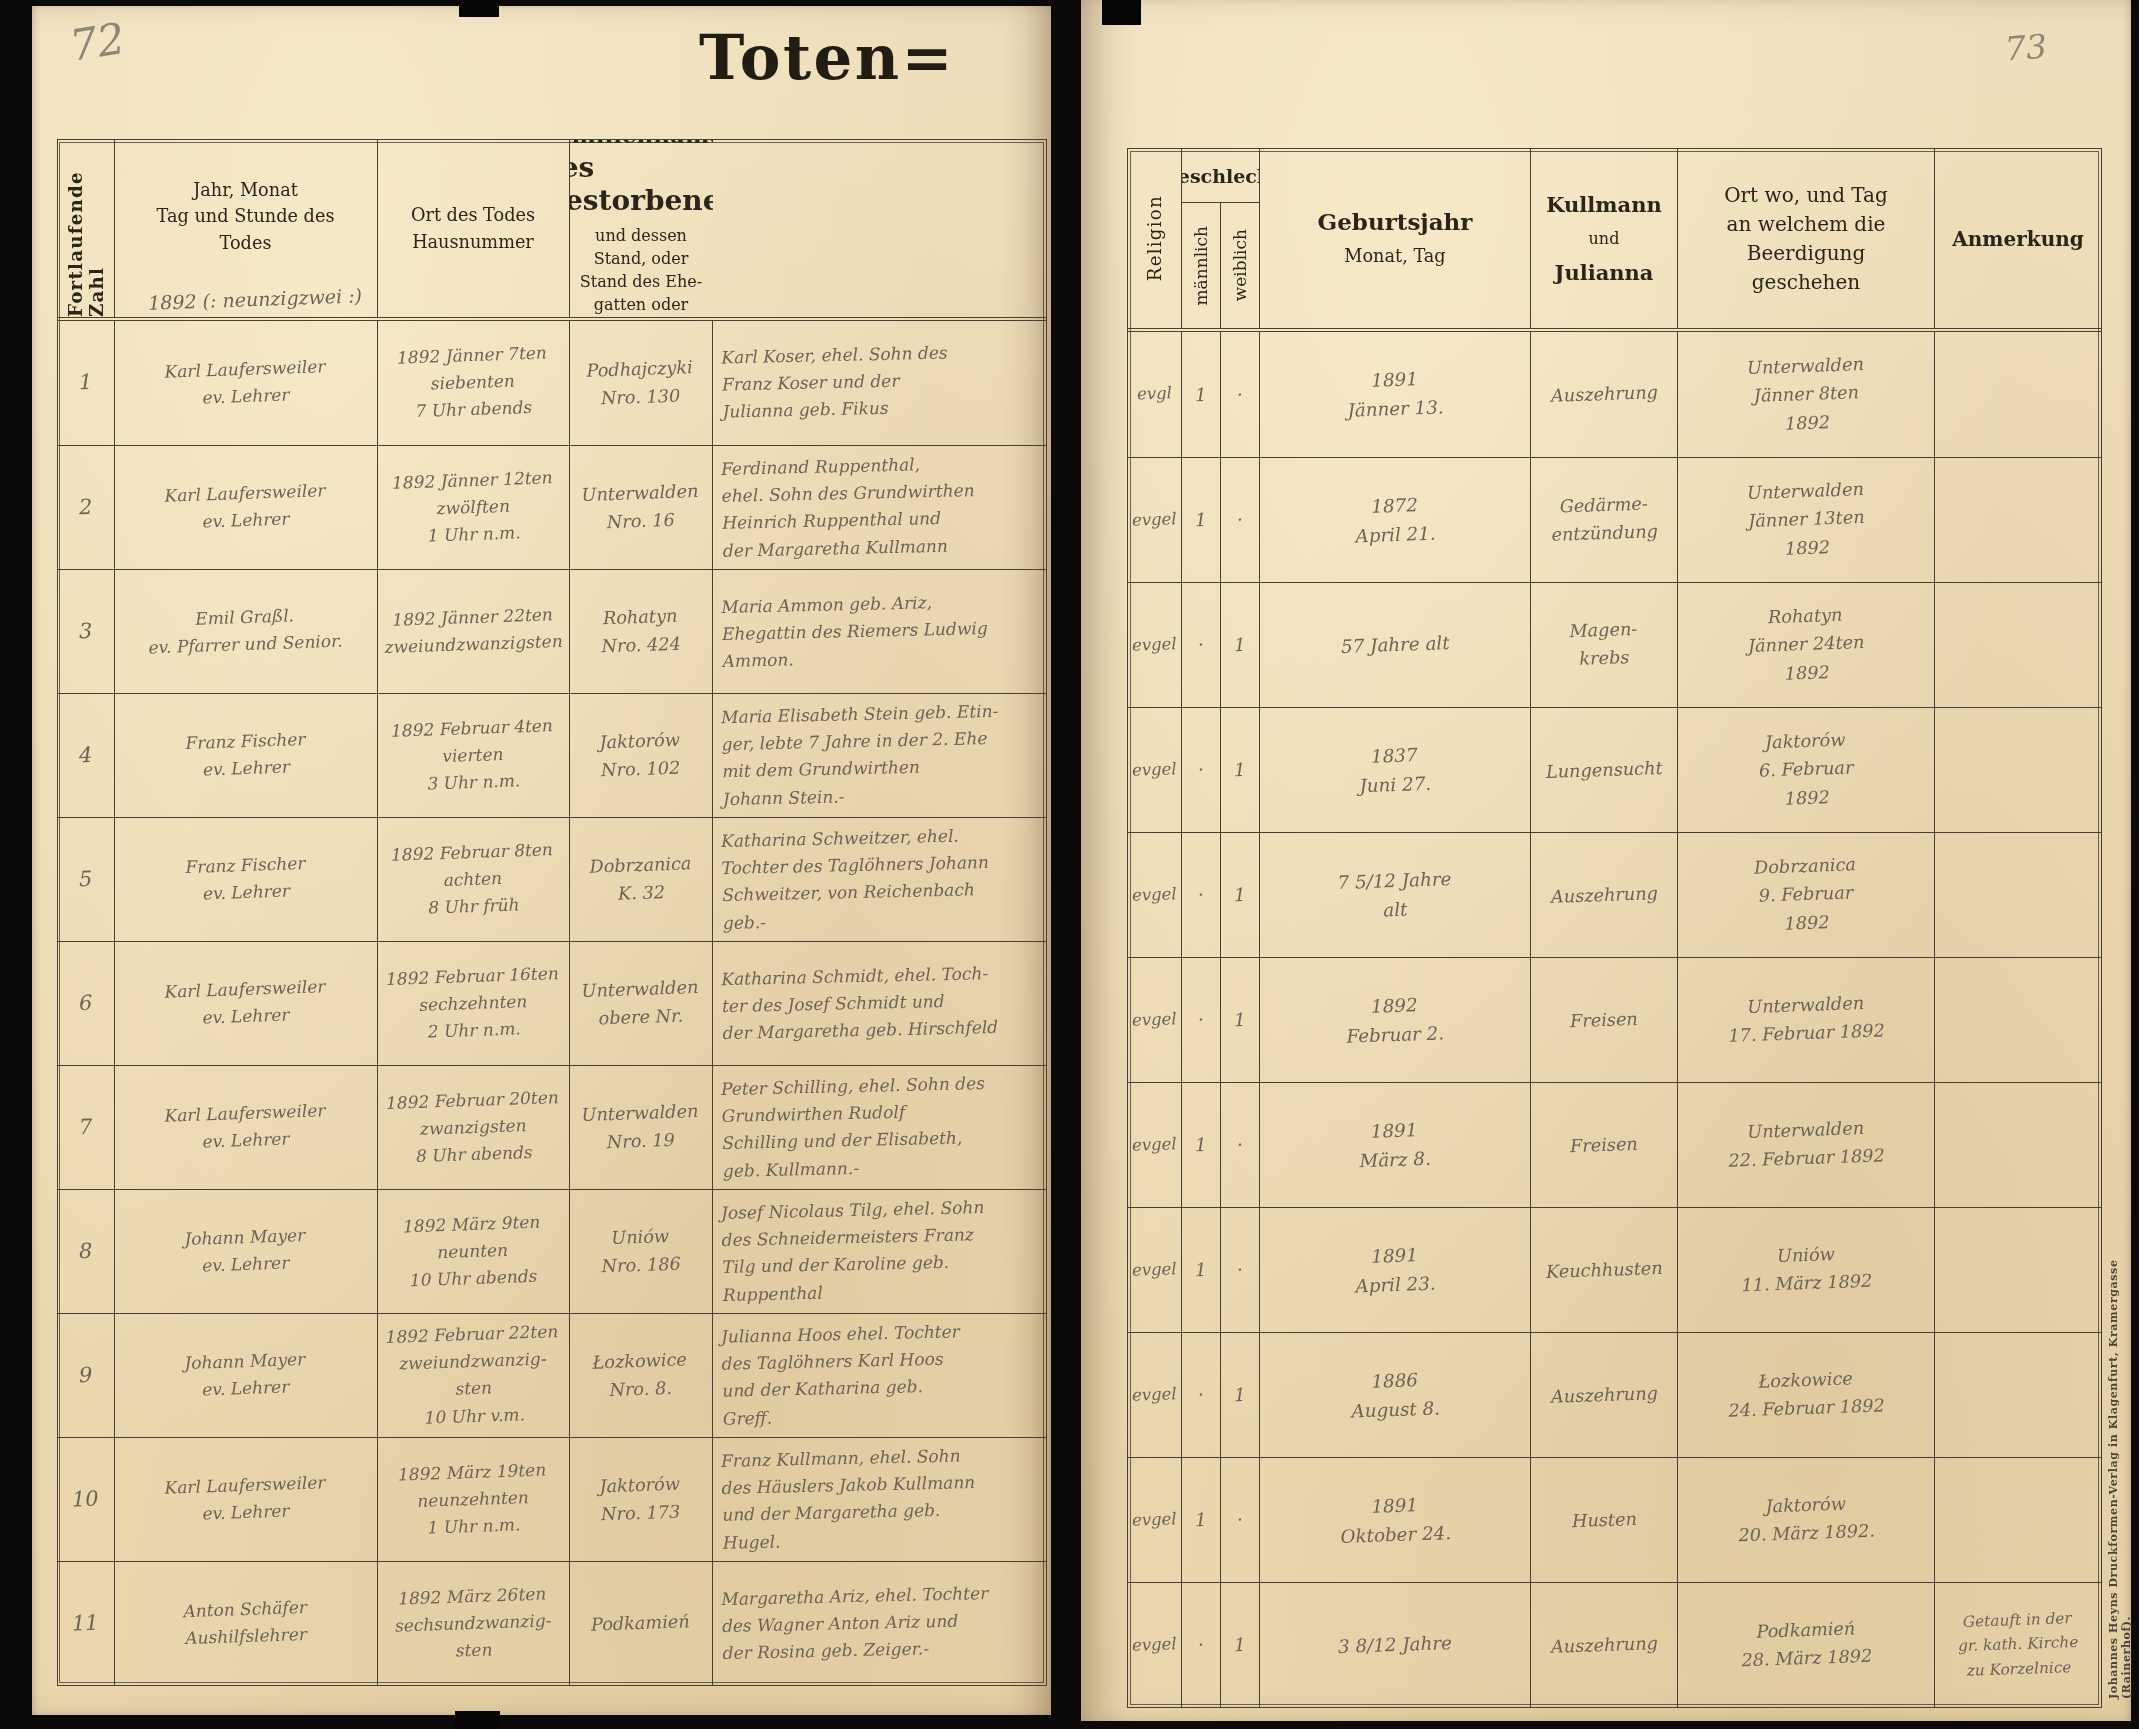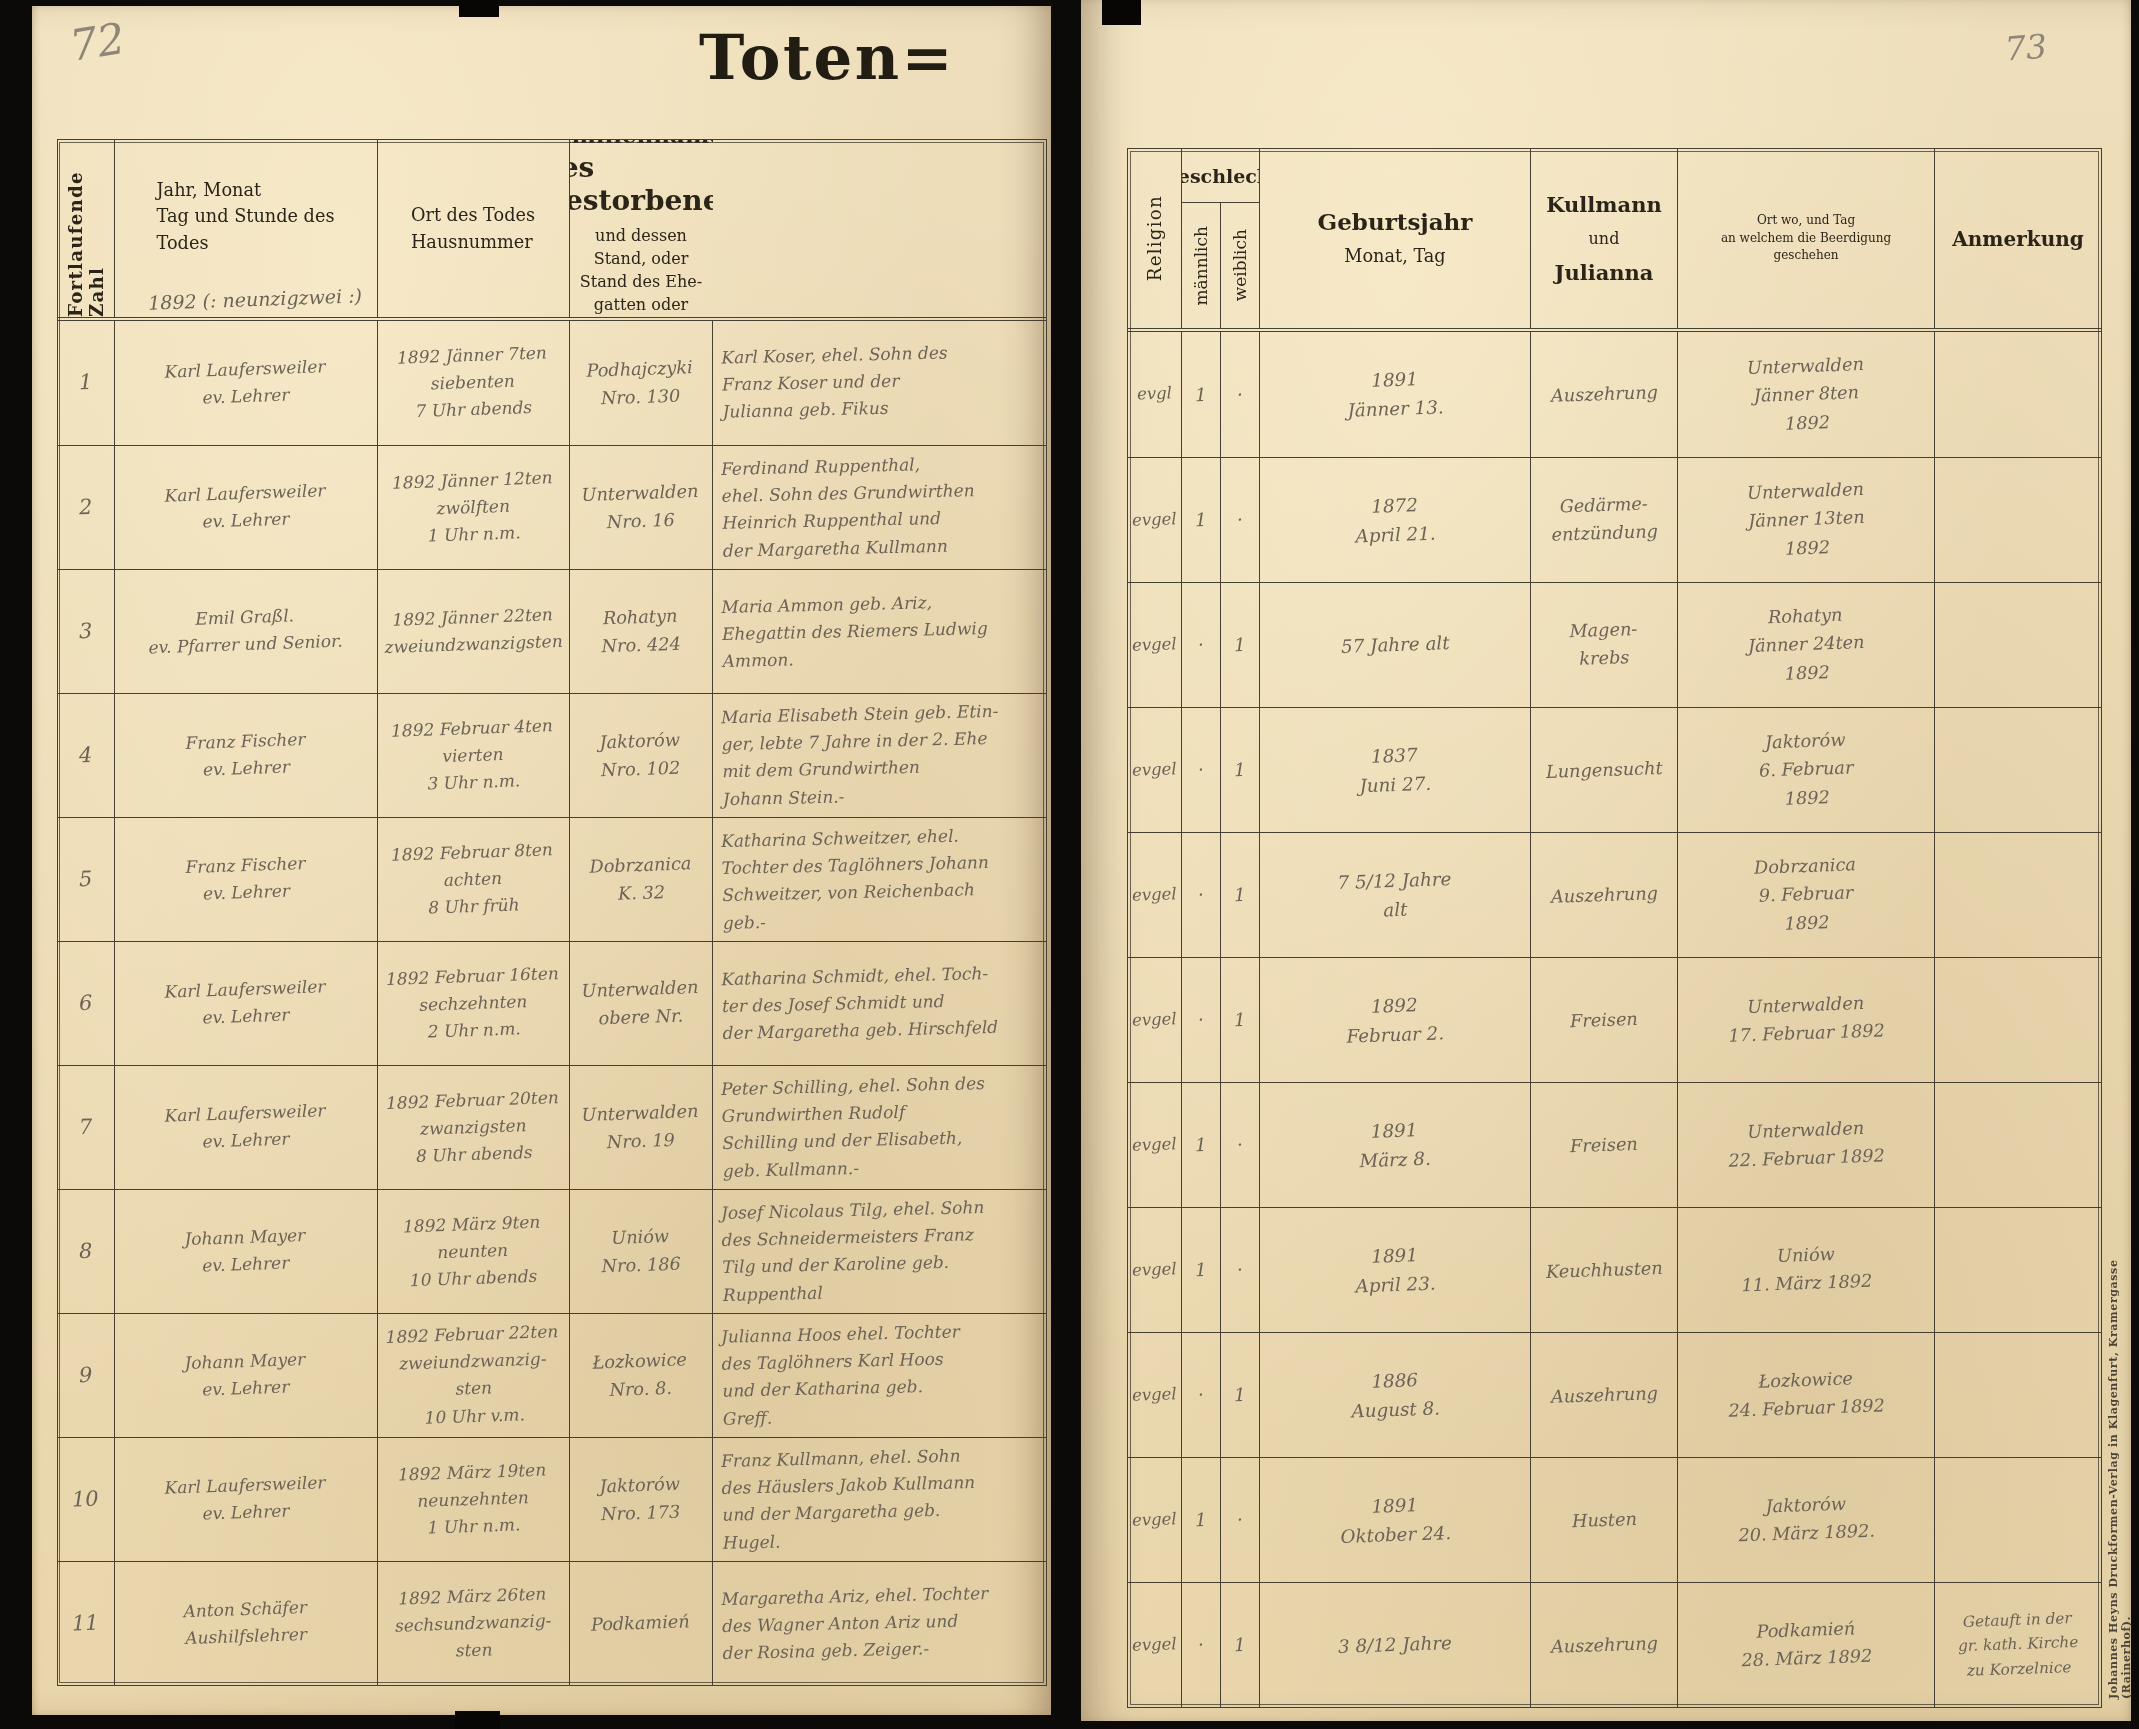--- a/index.html
+++ b/index.html
@@ -46,21 +46,21 @@
 
   .cell,.hcell{border-right:1.2px solid var(--line);display:flex;flex-direction:column;
     align-items:center;justify-content:center;position:relative;overflow:hidden;}
   .cell.last,.hcell.last{border-right:none;}
   .cell{border-top:1.2px solid var(--line);}
   .tbody-left>.cell:nth-child(-n+5){border-top:none;}
   .tbody-right>.cell:nth-child(-n+7){border-top:none;}
   .vert{writing-mode:vertical-rl;transform:rotate(180deg);}
   .h-main{font-weight:bold;font-size:28px;color:var(--ink);}
   .h-mid{font-weight:bold;font-size:23px;color:var(--ink);}
-  .h-small{font-size:17.7px;color:var(--ink);line-height:1.5;white-space:pre-line;}
+  .h-small{font-size:17.7px;color:var(--ink);line-height:1.5;white-space:pre-line;text-align:center;}
   .h-tiny{font-size:16px;color:var(--ink);line-height:1.45;white-space:pre-line;text-align:center;}
   .h-vlabel{font-weight:bold;font-size:18.3px;color:var(--ink);letter-spacing:1.2px;}
 
   .hw{font-style:italic;color:var(--pencil);white-space:pre-line;text-align:center;
       line-height:1.6;transform:rotate(-2deg);}
   .hw-left{text-align:left;transform:rotate(-1.3deg);}
   .year-note{position:absolute;bottom:2.4px;left:0;right:-18.3px;font-size:19px;}
 
   .gbox{display:flex;flex-direction:column;width:100%;height:100%;}
   .glabel{height:54px;border-bottom:1.2px solid var(--line);display:flex;align-items:center;justify-content:center;
@@ -390,21 +390,21 @@
       <div class="hcell">
         <span class="h-mid">Geburtsjahr</span>
         <span class="h-small" style="margin-top:8px;">Monat, Tag</span>
       </div>
       <div class="hcell">
         <span class="h-mid" style="font-size:21px;">Kullmann</span>
         <span class="h-tiny" style="margin:10px 0;">und</span>
         <span class="h-mid" style="font-size:21px;">Julianna</span>
       </div>
       <div class="hcell">
-        <span class="h-tiny" style="font-size:12px;">Ort wo, und Tag
+        <span class="h-tiny" style="font-size:20px;">Ort wo, und Tag
 an welchem die Beerdigung
 geschehen</span>
       </div>
       <div class="hcell last">
         <span class="h-mid" style="font-size:20px;">Anmerkung</span>
       </div>
     </div>
     <div class="tbody tbody-right" id="rbody">
   <div class="cell c-rel">
           <span class="hw">evgl</span>

